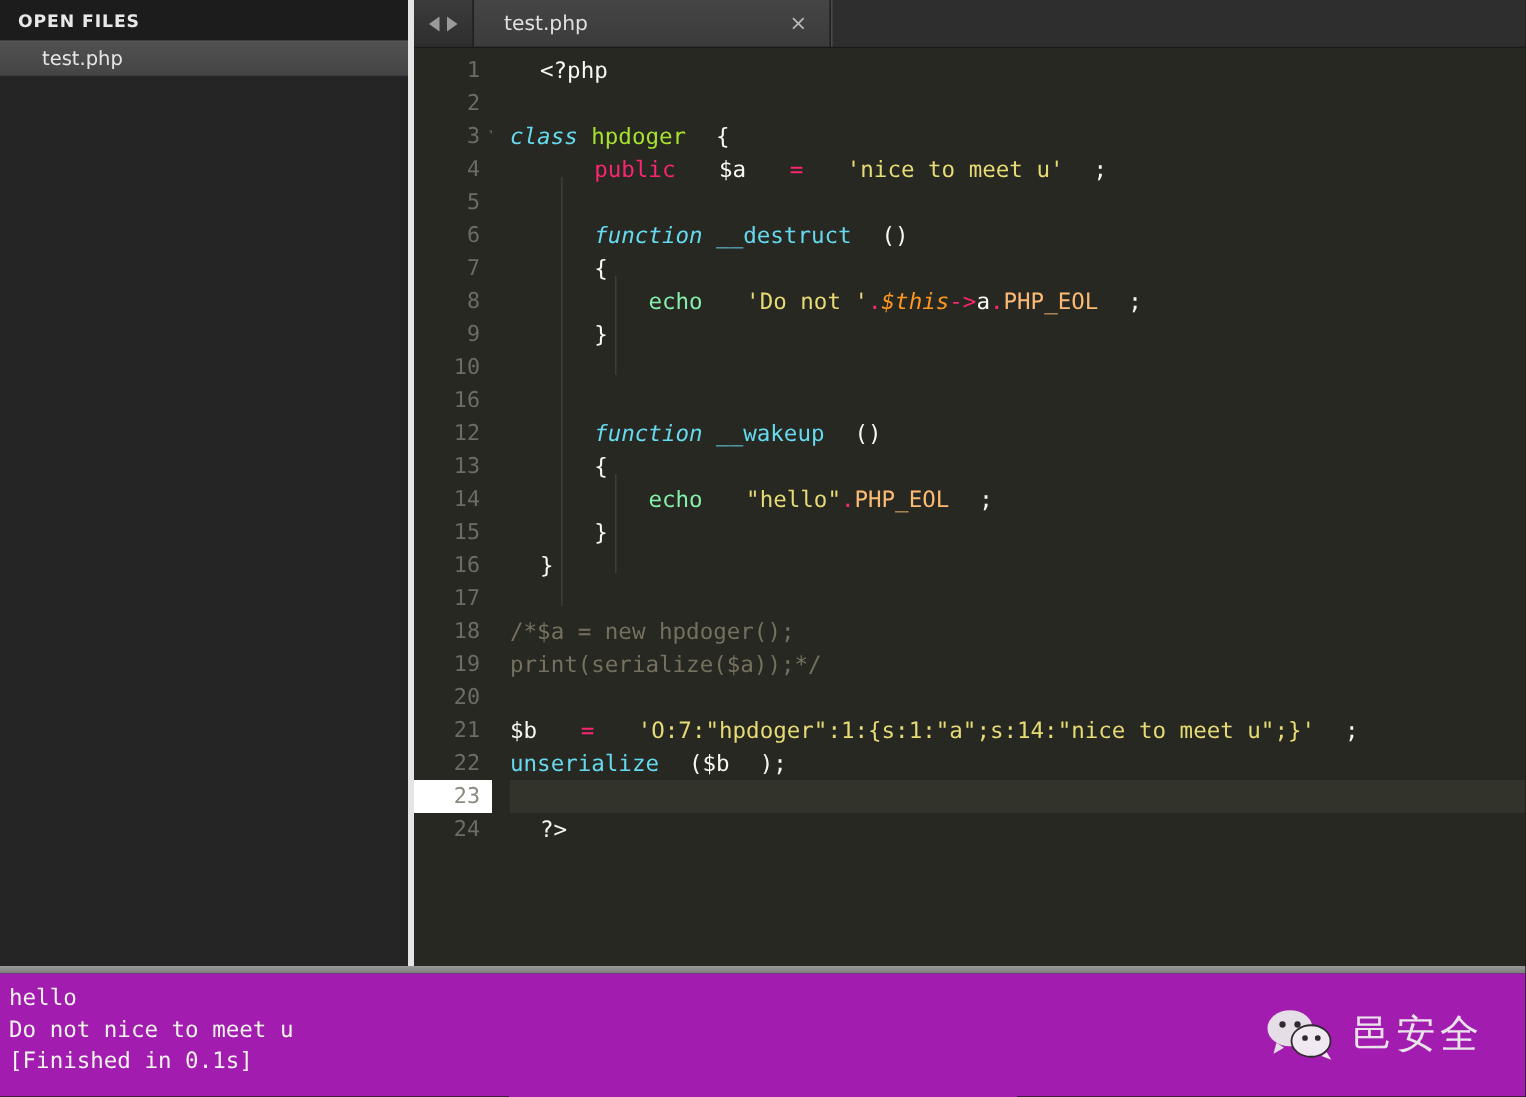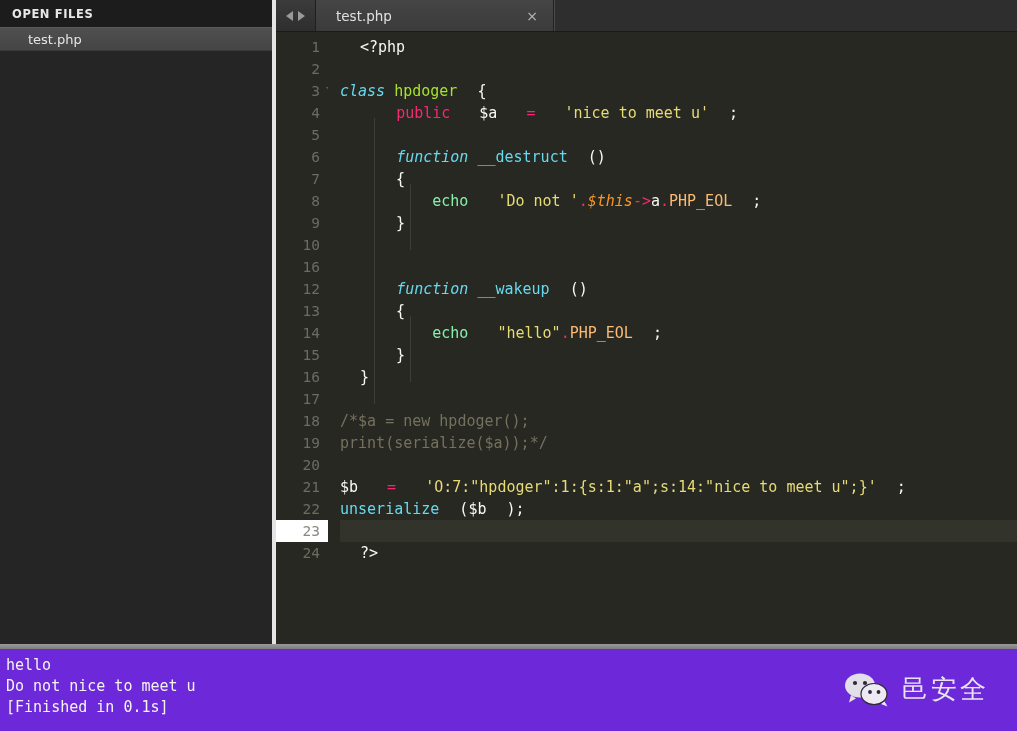--- a/index.html
+++ b/index.html
@@ -231,21 +231,21 @@
   .splitter {
     height: 5px;
     background: #8b8b8b;
     background: linear-gradient(to bottom, #9a9a9a, #7d7d7d);
     flex: none;
   }
 
   
   .console {
     flex: 1;
-    background: #6d28d9;
+    background: #a21caf;
     position: relative;
     padding: 6px 0 0 4px;
     box-sizing: border-box;
     overflow: hidden;
   }
   .console .cline {
     height: 21px;
     line-height: 21px;
     color: #f4f4ee;
     font-family: "DejaVu Sans Mono", monospace;

